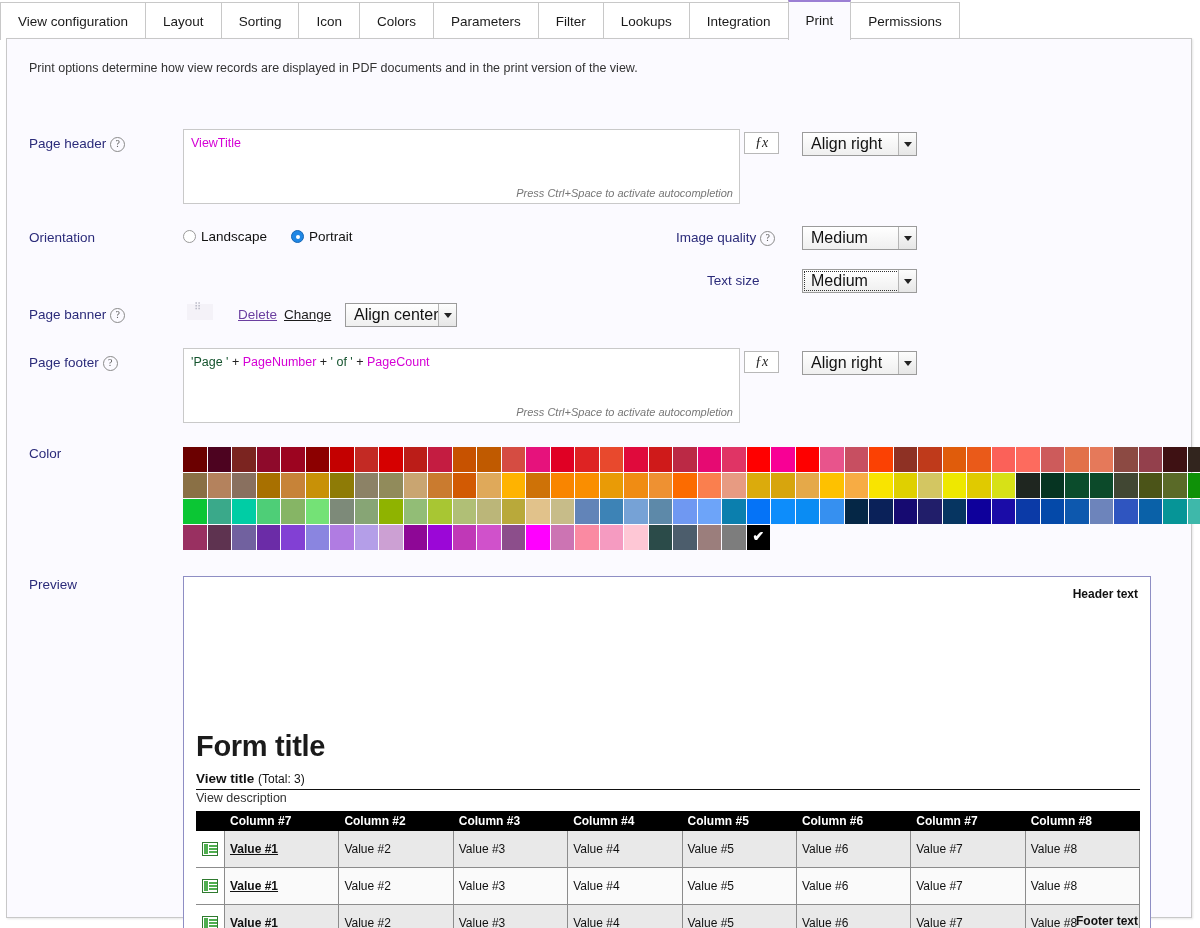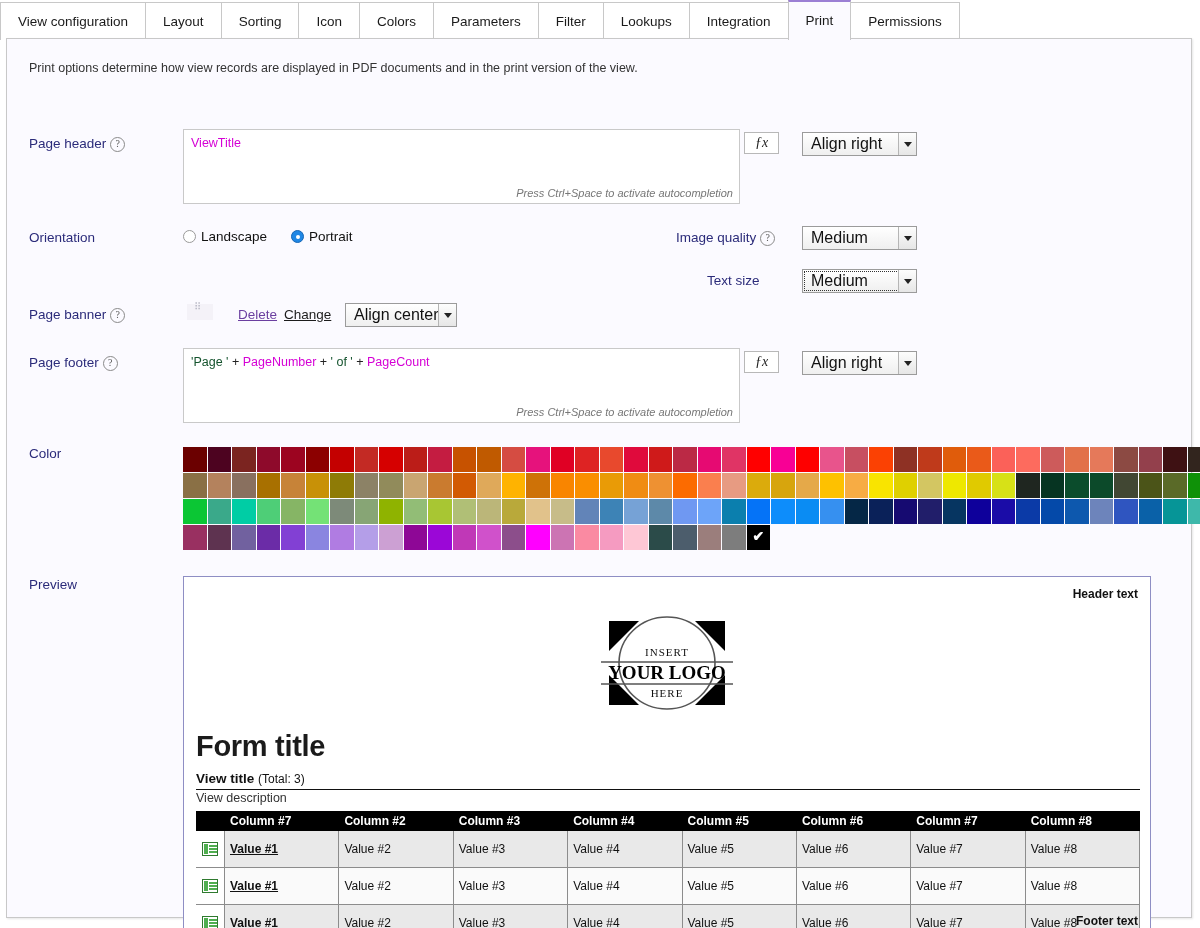--- a/index.html
+++ b/index.html
@@ -517,34 +517,20 @@
           <div class="sw" style="background: rgb(155, 126, 124);"></div>
           <div class="sw" style="background: rgb(125, 125, 125);"></div>
           <div class="sw sel-sw" style="background: rgb(0, 0, 0);"></div>
         </div>
       </div>
 
     <div class="label" style="left:22px;top:538px;">Preview</div>
     <div class="preview">
       <div class="hdr-text">Header text</div>
 
-      <div class="logo">
-        <svg width="152" height="96" viewBox="0 0 152 96">
-          <ellipse cx="76" cy="48" rx="48" ry="46" fill="none" stroke="#555" stroke-width="1.6"></ellipse>
-          <polygon points="18,6 48,6 18,36" fill="#000"></polygon>
-          <polygon points="134,6 134,36 104,6" fill="#000"></polygon>
-          <polygon points="18,90 18,60 48,90" fill="#000"></polygon>
-          <polygon points="134,90 104,90 134,60" fill="#000"></polygon>
-          <text id="logo-l1" x="76" y="41" text-anchor="middle" font-family="Liberation Serif, serif" font-size="11" letter-spacing="1" fill="#111">INSERT</text>
-          <line x1="10" y1="47" x2="142" y2="47" stroke="#555" stroke-width="1.4"></line>
-          <text id="logo-l2" x="76" y="64" text-anchor="middle" font-family="Liberation Serif, serif" font-size="19" font-weight="bold" fill="#000">YOUR LOGO</text>
-          <line x1="10" y1="69" x2="142" y2="69" stroke="#555" stroke-width="1.4"></line>
-          <text id="logo-l3" x="76" y="82" text-anchor="middle" font-family="Liberation Serif, serif" font-size="11" letter-spacing="1" fill="#111">HERE</text>
-        </svg>
-      </div>
 
       <div class="form-title">Form title</div>
       <div class="view-title">
         <b>View title</b>
         <span>(Total: 3)</span>
       </div>
       <div class="vt-rule"></div>
       <div class="view-desc">View description</div>
 
       <table class="prev">

